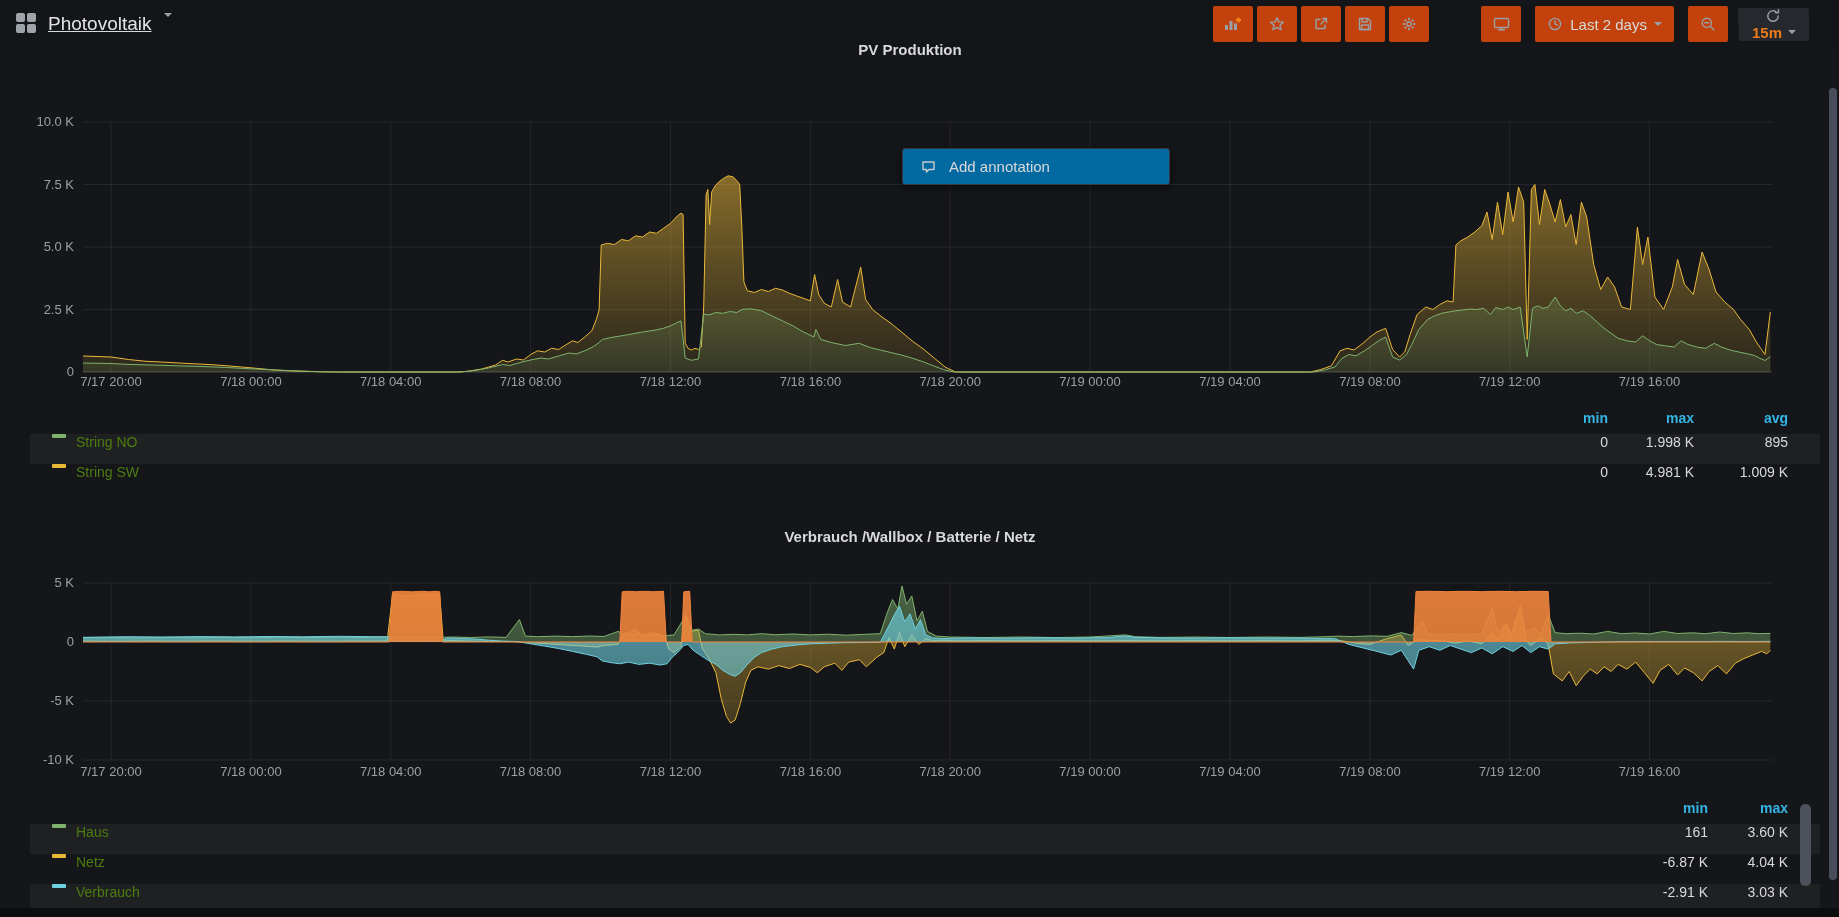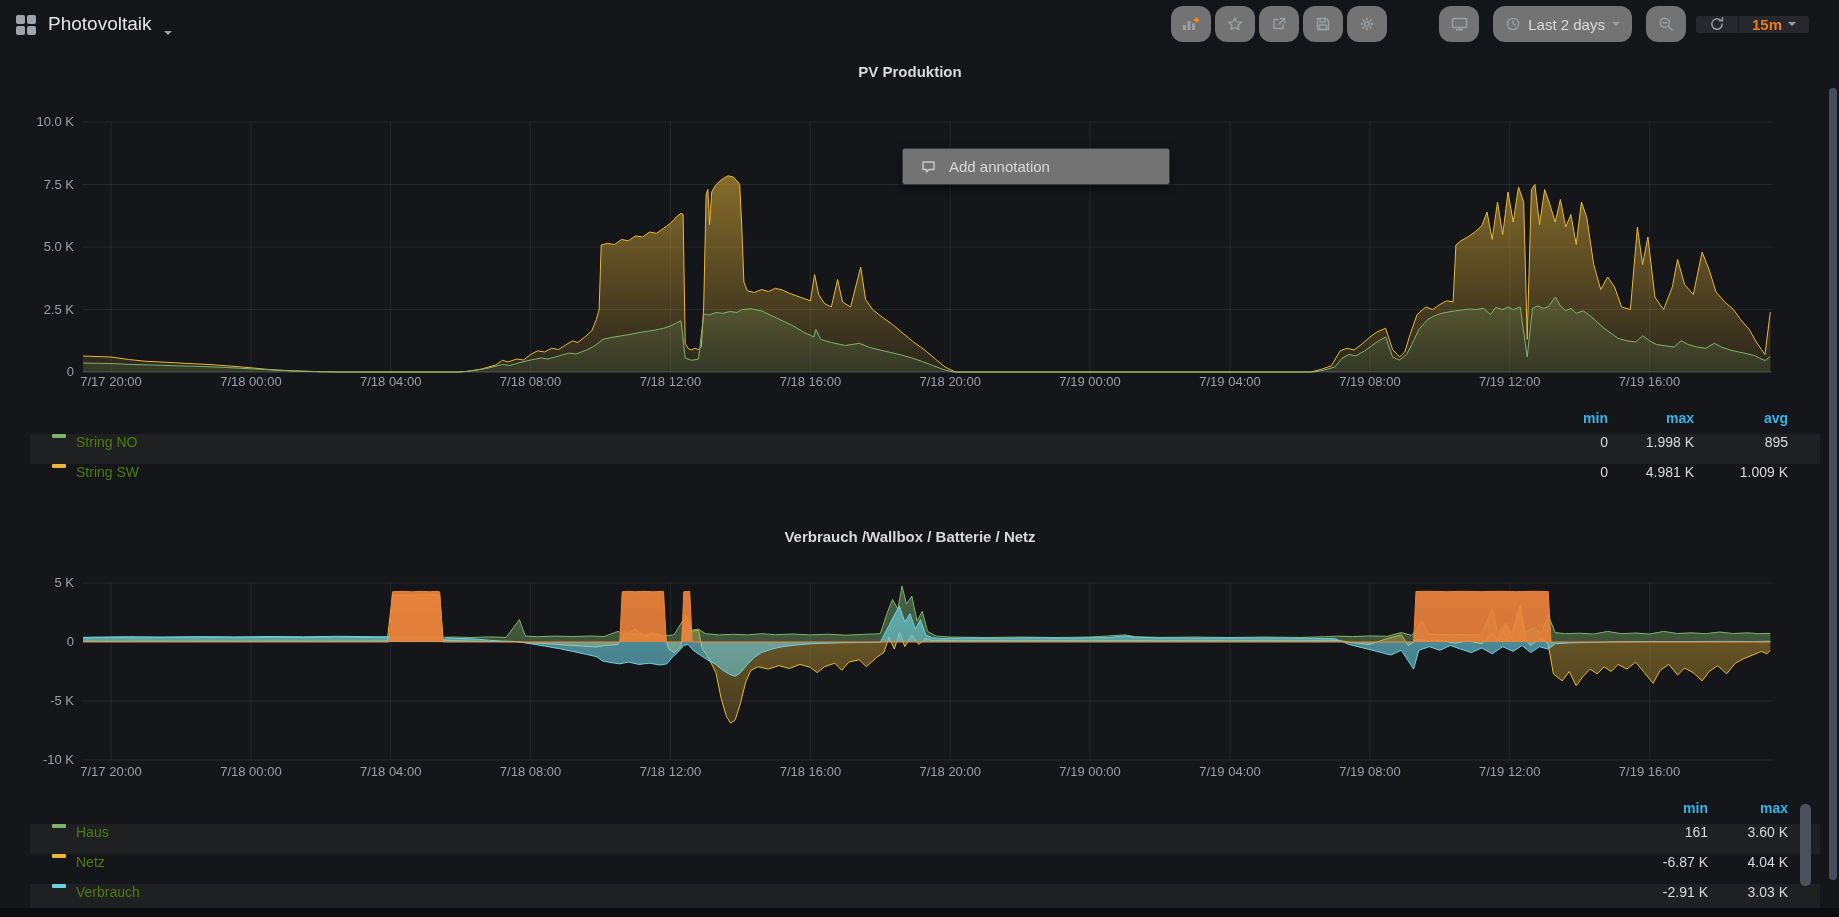--- a/index.html
+++ b/index.html
@@ -1,31 +1,31 @@
 <!DOCTYPE html>
 <html><head>
 <meta charset="utf-8">
 <style>
   html,body{margin:0;padding:0;background:#151619;}
   body{width:1839px;height:917px;overflow:hidden;font-family:"Liberation Sans",sans-serif;color:#d8d9da;position:relative;}
   #page{position:absolute;inset:0;}
   
   .navbar{position:absolute;top:0;left:0;width:100%;height:48px;display:flex;align-items:center;justify-content:space-between;background:#141519;padding:0;box-sizing:border-box;}
-  .nav-left{display:flex;align-items:flex-end;gap:12px;padding-left:16px;}
+  .nav-left{display:flex;align-items:flex-start;gap:12px;padding-left:16px;text-decoration:underline;}
   .grid4{display:grid;grid-template-columns:9px 9px;grid-template-rows:9px 9px;gap:2px;cursor:pointer;}
   .grid4 i{background:#9fa4aa;border-radius:2px;display:block;}
   .dash-title{font-size:19px;color:#e2e3e4;font-weight:400;cursor:pointer;}
   .caret{width:0;height:0;border-left:4px solid transparent;border-right:4px solid transparent;border-top:4px solid #9aa0a6;display:inline-block;}
   .nav-right{display:flex;align-items:center;padding-right:30px;}
-  .tbtn{height:36px;min-width:40px;background:#737373;border-radius:12px;display:flex;align-items:center;justify-content:center;margin-left:4px;cursor:pointer;box-sizing:border-box;}
+  .tbtn{height:36px;min-width:40px;background:#c2410c;border-radius:2px;display:flex;align-items:center;justify-content:center;margin-left:4px;cursor:pointer;box-sizing:border-box;}
   .tbtn svg{display:block;}
   .gap-lg{margin-left:52px;}
   .gap-md{margin-left:14px;}
   .timepicker{padding:0 12px;gap:7px;font-size:15px;color:#d8d9da;white-space:nowrap;}
-  .refresh-group{display:flex;align-items:stretch;margin-left:10px;background:#26282d;border-radius:2px;}
+  .refresh-group{display:flex;align-items:stretch;margin-left:10px;background:#26282d;border-radius:2px;flex-direction:column;}
   .refresh-group .seg{display:flex;align-items:center;justify-content:center;padding:0 13px;cursor:pointer;gap:6px;}
   .refresh-group .seg+.seg{border-left:1px solid #17181c;}
   .interval{color:#eb7b18;font-weight:bold;font-size:15px;}
   .icon-stroke{stroke:#9aa0a6;fill:none;stroke-width:1.4;stroke-linecap:round;stroke-linejoin:round;}
   
   .panel-title{position:absolute;left:0;width:1820px;text-align:center;font-size:15px;font-weight:bold;color:#d8d9da;cursor:pointer;}
   svg.chart{position:absolute;left:0;}
   .grid{stroke:rgba(255,255,255,0.07);stroke-width:1;}
   .axisline{stroke:rgba(255,255,255,0.22);}
   .tick{fill:#9aa0a6;font-size:13px;font-family:"Liberation Sans",sans-serif;}
@@ -35,21 +35,21 @@
   .lhead{height:24px;}
   .lrow{height:30px;}
   .stripe{background:rgba(255,255,255,0.045);}
   .lswatch{width:14px;height:4px;border-radius:1px;display:inline-block;cursor:pointer;}
   .llabel{margin-left:10px;cursor:pointer;color:#4d7c0f;}
   .lspacer{flex:1;}
   .lval{text-align:right;color:#d8d9da;}
   .hcell{text-align:right;color:#33b5e5;font-weight:bold;}
   .w86{width:86px;} .w94{width:94px;} .w80{width:80px;}
   
-  .annotation-menu{position:absolute;left:902px;top:148px;width:268px;height:37px;background:#737373;border:1px solid #38393f;border-radius:3px;box-shadow:0 3px 10px rgba(0,0,0,.55);display:flex;align-items:center;gap:12px;padding-left:17px;box-sizing:border-box;z-index:20;cursor:pointer;font-size:15px;color:#d8d9da;}
+  .annotation-menu{position:absolute;left:902px;top:148px;width:268px;height:37px;background:#0369a1;border:1px solid #38393f;border-radius:3px;box-shadow:0 3px 10px rgba(0,0,0,.55);display:flex;align-items:center;gap:12px;padding-left:17px;box-sizing:border-box;z-index:20;cursor:pointer;font-size:15px;color:#d8d9da;}
   
   .vscroll{position:absolute;right:2px;top:88px;width:8px;height:792px;background:#474d5b;border-radius:4px;}
   .legend-scroll{position:absolute;left:1800px;top:804px;width:11px;height:82px;background:#4c515c;border-radius:5px;}
   .hscroll{position:absolute;left:0;bottom:0;width:100%;height:9px;background:#0c0d10;}
 </style>
 </head>
 <body>
 
 <div id="page">
 
@@ -126,21 +126,21 @@
           </svg>
         </div>
         <div class="seg">
           <span class="interval">15m</span>
           <span class="caret"></span>
         </div>
       </div>
     </div>
   </div>
 
-  <div class="panel-title" style="top:63px;">PV Produktion</div>
+  <div class="panel-title" style="top:41px;">PV Produktion</div>
   <svg class="chart" style="top:90px;" width="1820" height="312">
       <defs>
         <linearGradient id="g0_0" gradientUnits="userSpaceOnUse" x1="0" y1="32" x2="0" y2="282">
       <stop offset="0" stop-color="#eab839" stop-opacity="0.65"></stop>
       <stop offset="1" stop-color="#eab839" stop-opacity="0.1"></stop>
         </linearGradient>
         <linearGradient id="g0_1" gradientUnits="userSpaceOnUse" x1="0" y1="32" x2="0" y2="282">
       <stop offset="0" stop-color="#7eb26d" stop-opacity="0.45"></stop>
       <stop offset="1" stop-color="#7eb26d" stop-opacity="0.12"></stop>
         </linearGradient>

